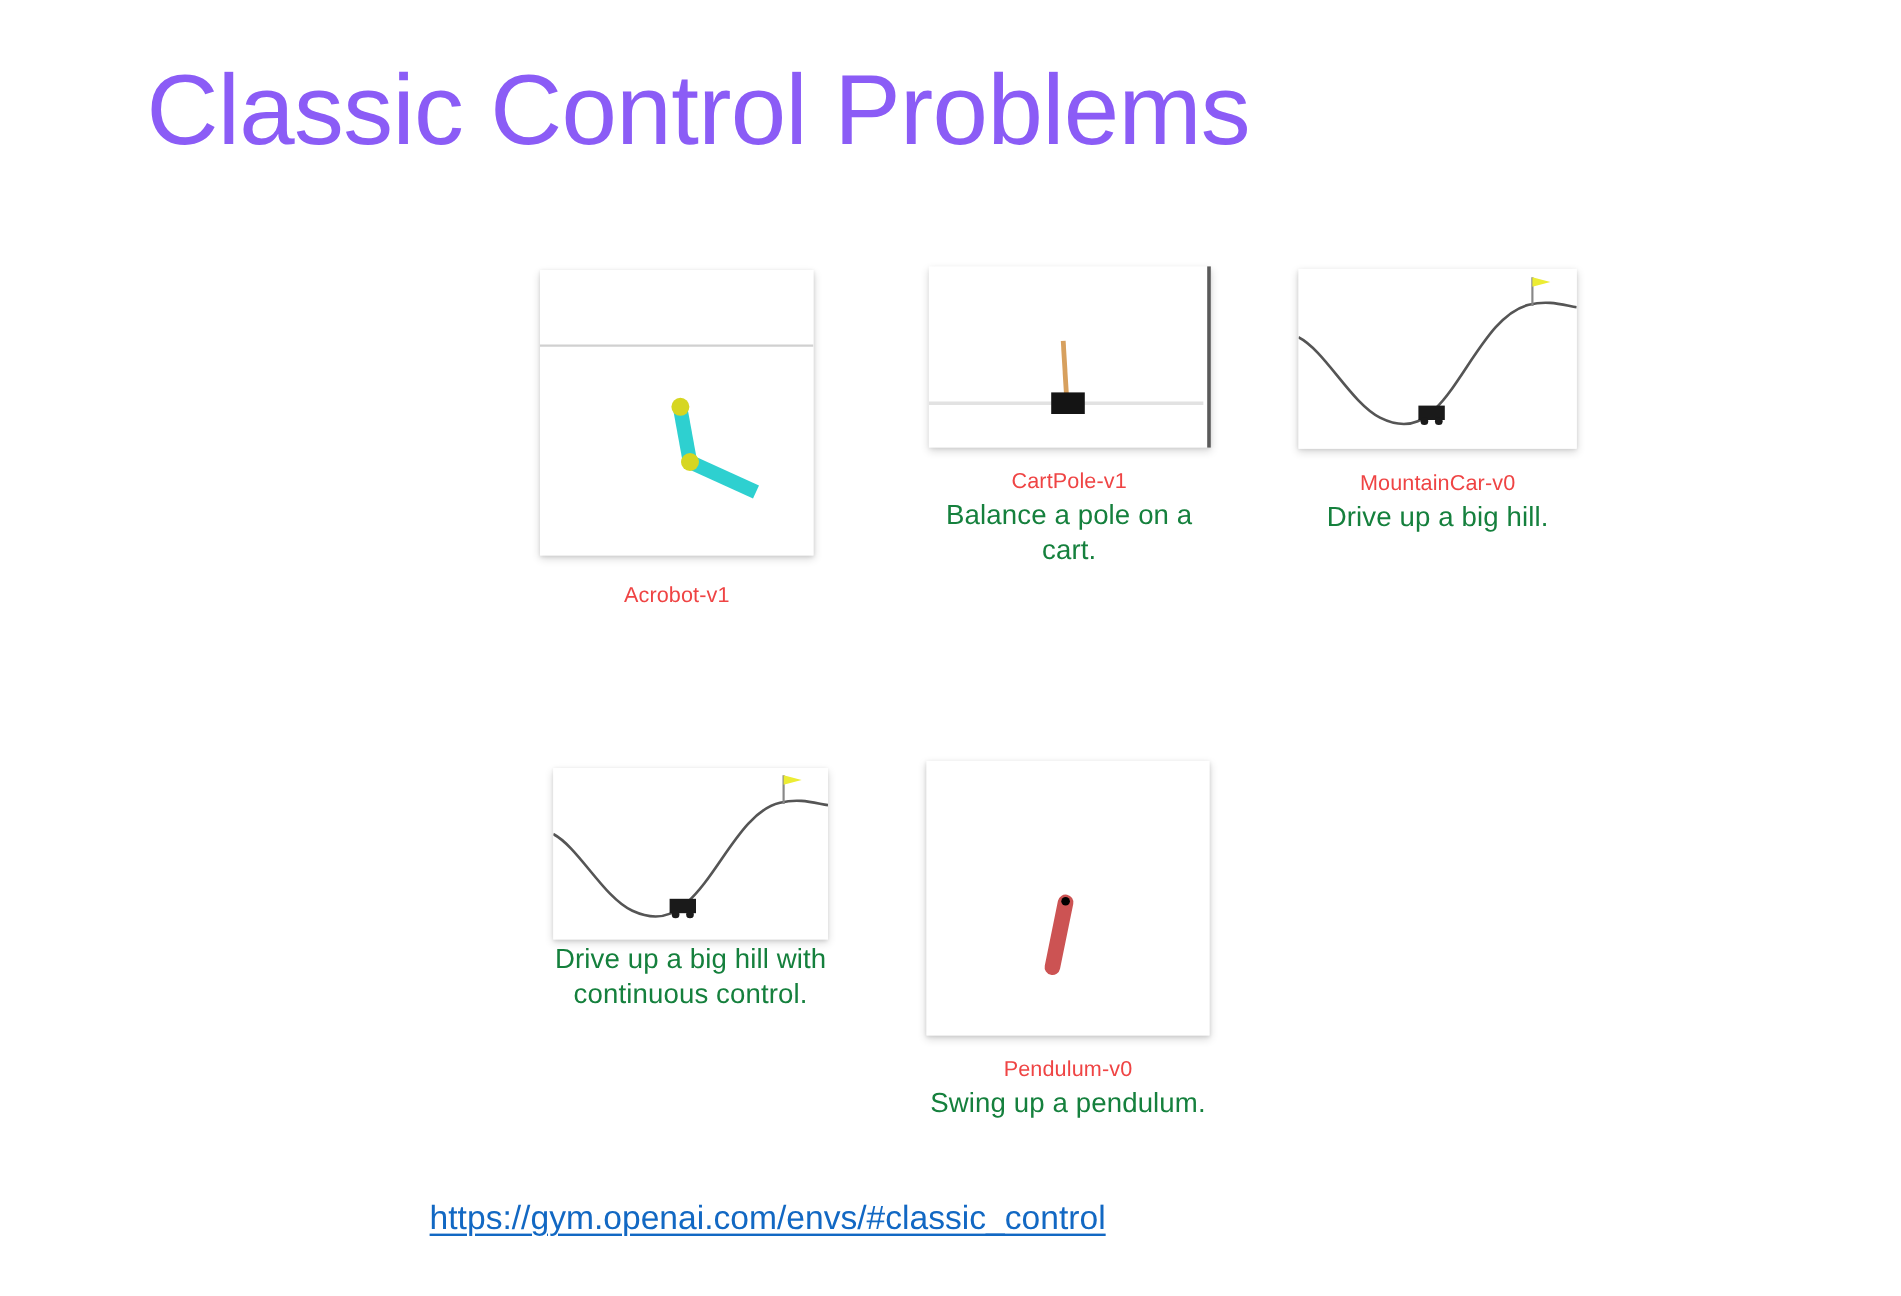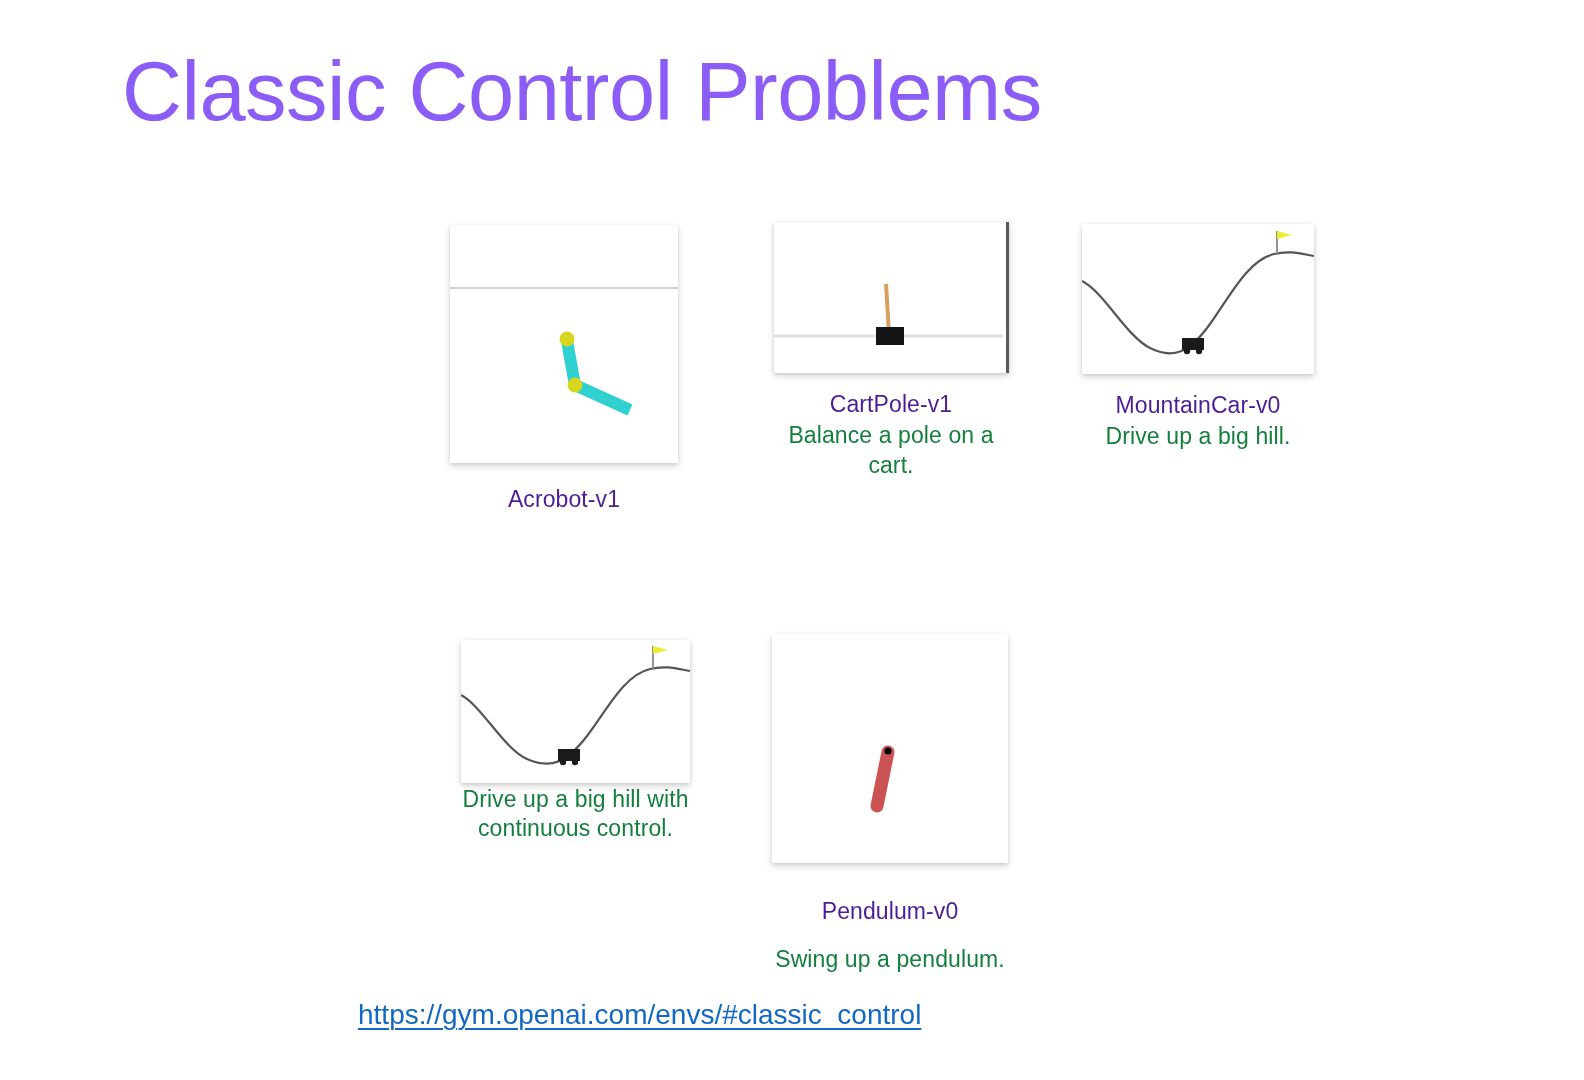--- a/index.html
+++ b/index.html
@@ -39,23 +39,23 @@
   .thumb {
     background: #ffffff;
     position: relative;
     overflow: hidden;
     box-shadow: 0 3px 7px rgba(0,0,0,0.16), 0 1px 3px rgba(0,0,0,0.10);
   }
   .thumb svg { display: block; }
 
   .env-name {
     margin-top: 17px;
-    font-size: 23px;
+    font-size: 18px;
     line-height: 1.28;
-    color: #4c1d95;
+    color: #ef4444;
     text-align: center;
     letter-spacing: 0.1px;
   }
   .env-desc {
     margin-top: 2px;
     font-size: 23px;
     line-height: 1.28;
     color: #15803d;
     text-align: center;
     letter-spacing: 0.1px;
@@ -68,21 +68,21 @@
 
   #card-cartpole  { left: 775px; top: 222px;  width: 232px; }
   #card-cartpole  .thumb { width: 232px; height: 151px; border-right: 3px solid #5a5a5a; }
 
   #card-mcar      { left: 1088px; top: 224px; width: 220px; }
   #card-mcar      .thumb { width: 232px; height: 150px; }
 
   #card-mcarcont  { left: 461px; top: 640px;  width: 229px; }
   #card-mcarcont  .thumb { width: 229px; height: 143px; }
 
-  #card-pendulum  { left: 772px; top: 634px;  width: 236px; gap: 17px; }
+  #card-pendulum  { left: 772px; top: 634px;  width: 236px; }
   #card-pendulum  .thumb { width: 236px; height: 229px; }
 
   
   #source-link {
     position: absolute;
     left: 358px;
     top: 1000px;
     font-size: 28px;
     line-height: 1.1;
     color: #1268c3;

